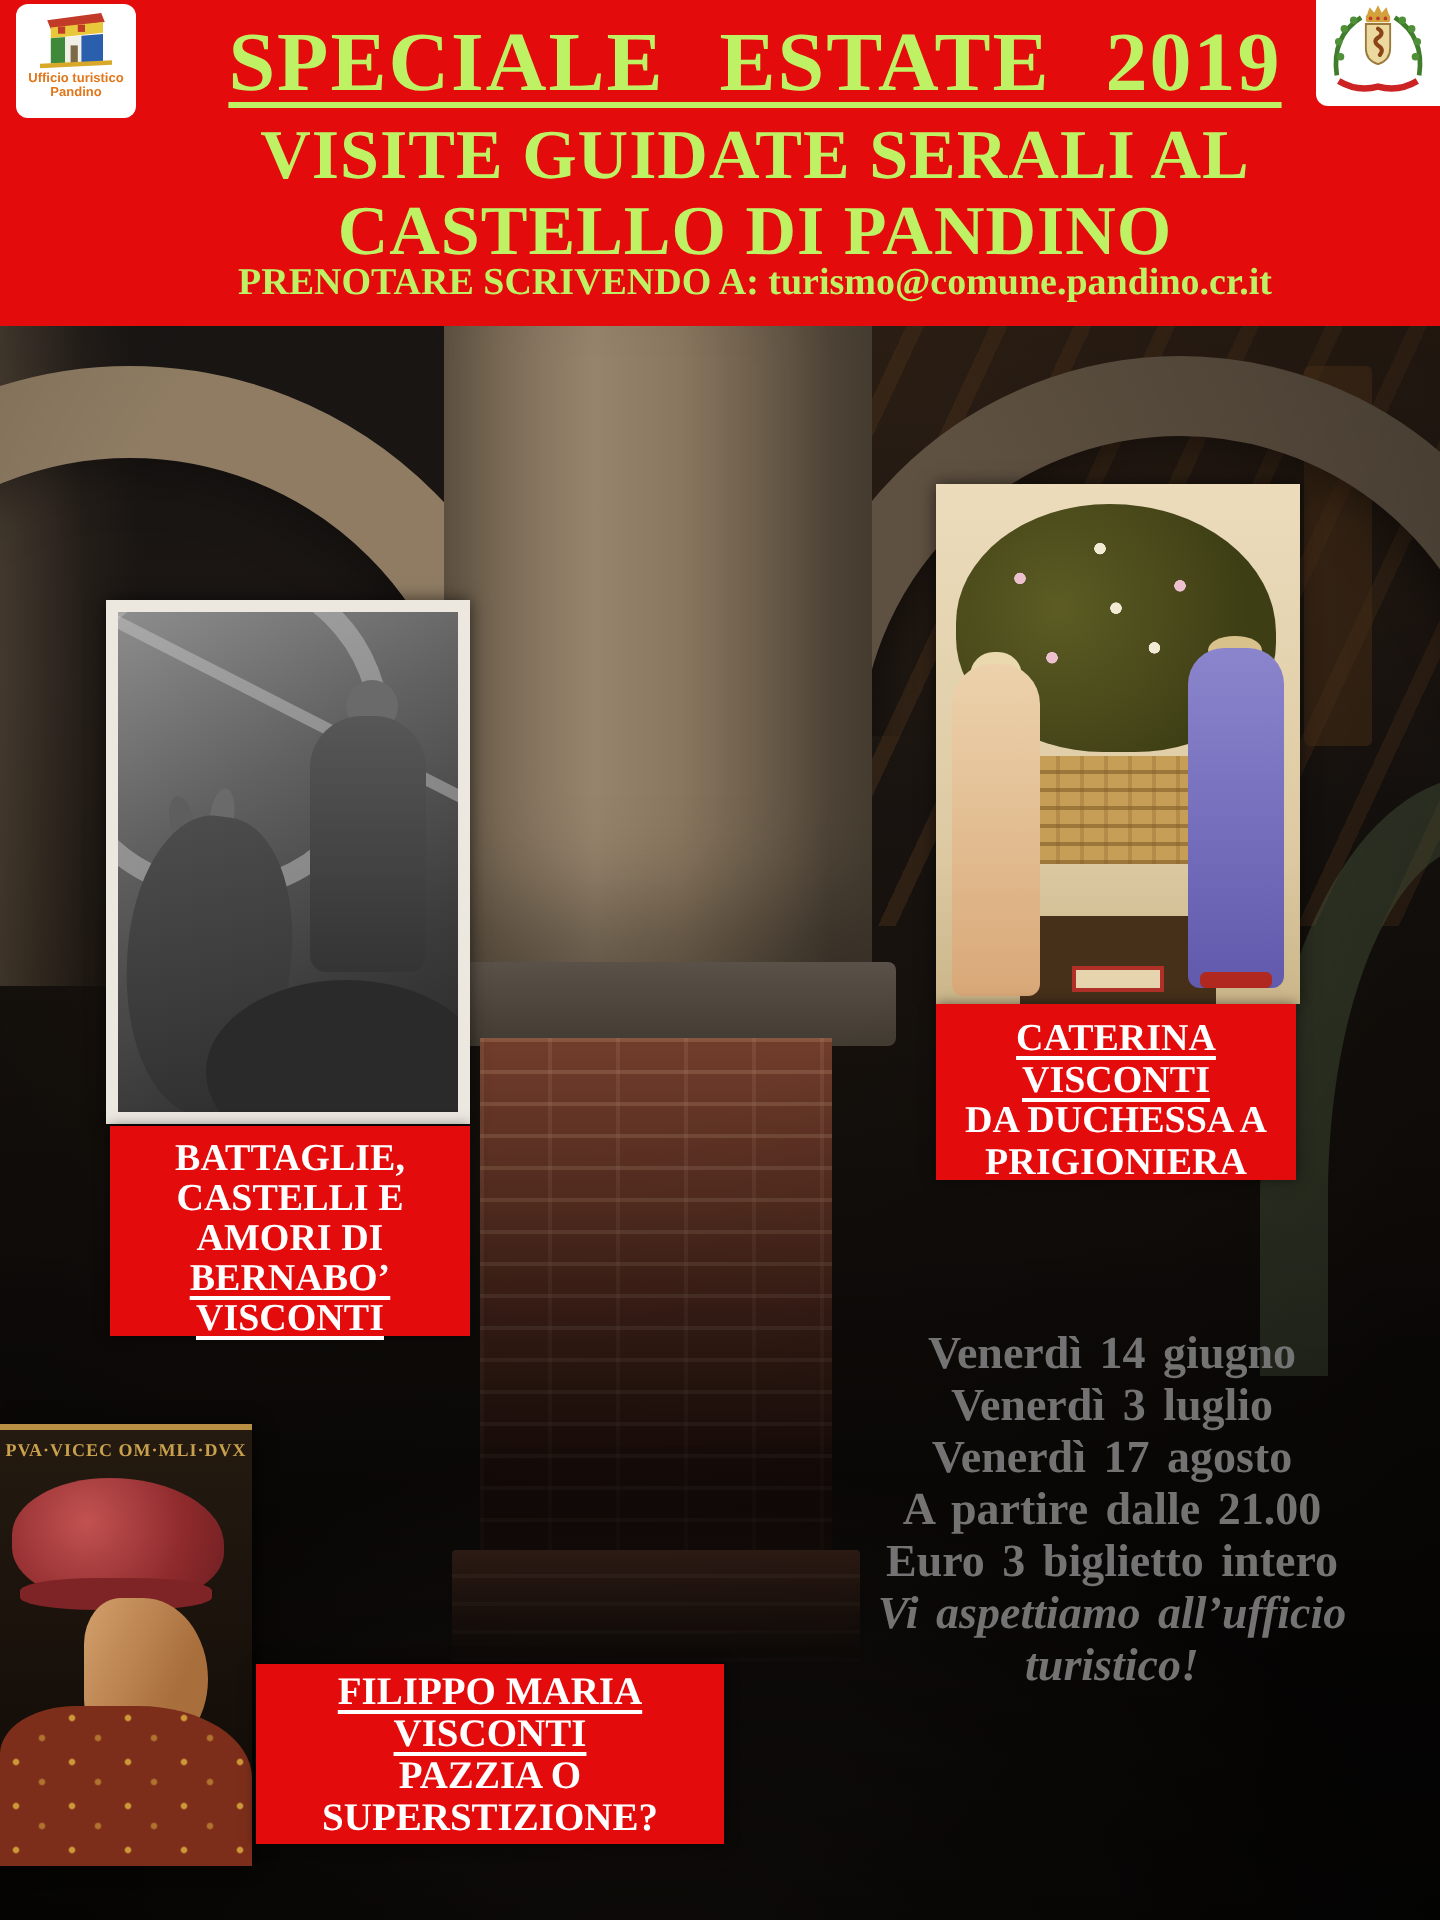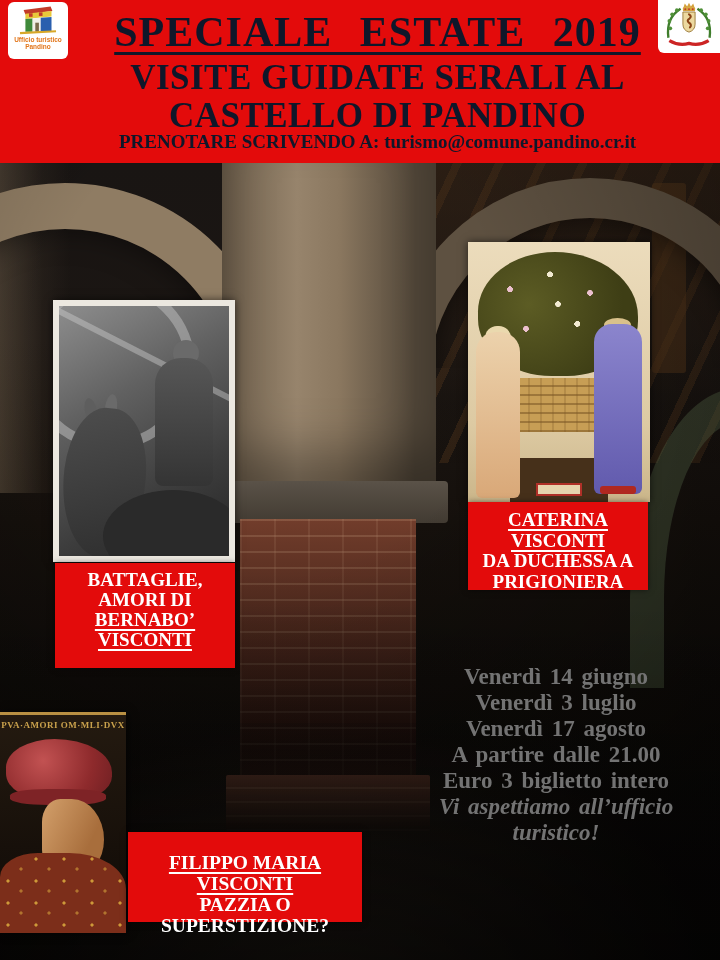--- a/index.html
+++ b/index.html
@@ -11,21 +11,21 @@
   .poster{
     position:relative;width:720px;height:960px;overflow:hidden;
     background:#0d0b09;font-family:"Liberation Serif","DejaVu Serif",serif;
   }
 
   
   .header{
     position:absolute;left:0;top:0;width:720px;height:163px;
     background:var(--accent-red,#e30b0b);z-index:5;
   }
-  .header-text{position:absolute;left:0;width:720px;text-align:center;color:#0f172a;font-weight:bold;padding-left:35px;}
+  .header-text{position:absolute;left:0;width:720px;text-align:center;color:#bef264;font-weight:bold;padding-left:35px;}
   .title-line{top:8px;font-size:42px;word-spacing:16px;letter-spacing:1px;
     text-decoration:underline;text-underline-offset:6px;text-decoration-thickness:3px;}
   .sub-line1{top:58px;font-size:35px;letter-spacing:.5px;}
   .sub-line2{top:96px;font-size:35px;letter-spacing:.5px;}
   .booking-line{top:131px;font-size:19px;letter-spacing:0;}
 
   .logo-box{
     position:absolute;left:8px;top:2px;width:60px;height:57px;background:#fff;
     border-radius:6px;z-index:6;display:flex;flex-direction:column;align-items:center;padding-top:2px;
   }
@@ -158,21 +158,21 @@
   
   .caption{
     position:absolute;z-index:10;background:var(--accent-red,#e30b0b);
     color:#fff;font-weight:bold;text-align:center;
     box-shadow:0 0 6px rgba(0,0,0,.5);
   }
   .caption .line{display:block;}
   .caption .u{text-decoration:underline;text-underline-offset:3px;text-decoration-thickness:2px;}
   .battaglie-box{left:55px;top:563px;width:180px;height:105px;font-size:19px;line-height:20px;padding-top:7px;}
   .caterina-box{left:468px;top:502px;width:180px;height:88px;font-size:19px;line-height:20.5px;padding-top:8px;}
-  .filippo-box{left:128px;top:832px;width:234px;height:90px;font-size:19.5px;line-height:21px;padding-top:20px;}
+  .filippo-box{left:128px;top:832px;width:234px;height:90px;font-size:19.5px;line-height:21px;padding-top:4px;}
 
   
   .schedule{
     position:absolute;left:408px;top:664px;width:296px;z-index:9;
     color:#737373;font-weight:bold;font-size:23px;line-height:26px;
     text-align:center;word-spacing:3px;
   }
   .schedule .line{display:block;}
   .schedule .wrap-line{display:block;font-style:italic;}
 </style>
@@ -256,20 +256,21 @@
       <div class="b-ear2"></div>
       <div class="b-horse-head"></div>
       <div class="b-helmet"></div>
       <div class="b-knight"></div>
       <div class="b-horse-body"></div>
     </div>
   </div>
 
   <div class="caption battaglie-box">
     <span class="line">BATTAGLIE,</span>
+    <span class="line">CASTELLI E</span>
     <span class="line">AMORI DI</span>
     <span class="line u">BERNABO’</span>
     <span class="line u">VISCONTI</span>
   </div>
 
   <div class="inset caterina-photo">
     <div class="c-bush"></div>
     <div class="c-flowers"></div>
     <div class="c-basket"></div>
     <div class="c-soil"></div>
@@ -282,21 +283,21 @@
   </div>
 
   <div class="caption caterina-box">
     <span class="line u">CATERINA</span>
     <span class="line u">VISCONTI</span>
     <span class="line">DA DUCHESSA A</span>
     <span class="line">PRIGIONIERA</span>
   </div>
 
   <div class="inset filippo-portrait">
-    <div class="f-inscription">PVA·AMORI OM·MLI·DVX</div>
+    <div class="f-inscription">PVA·VICEC OM·MLI·DVX</div>
     <div class="f-cap"></div>
     <div class="f-cap-brim"></div>
     <div class="f-face"></div>
     <div class="f-robe"></div>
   </div>
 
   <div class="caption filippo-box">
     <span class="line u">FILIPPO MARIA</span>
     <span class="line u">VISCONTI</span>
     <span class="line">PAZZIA O</span>

